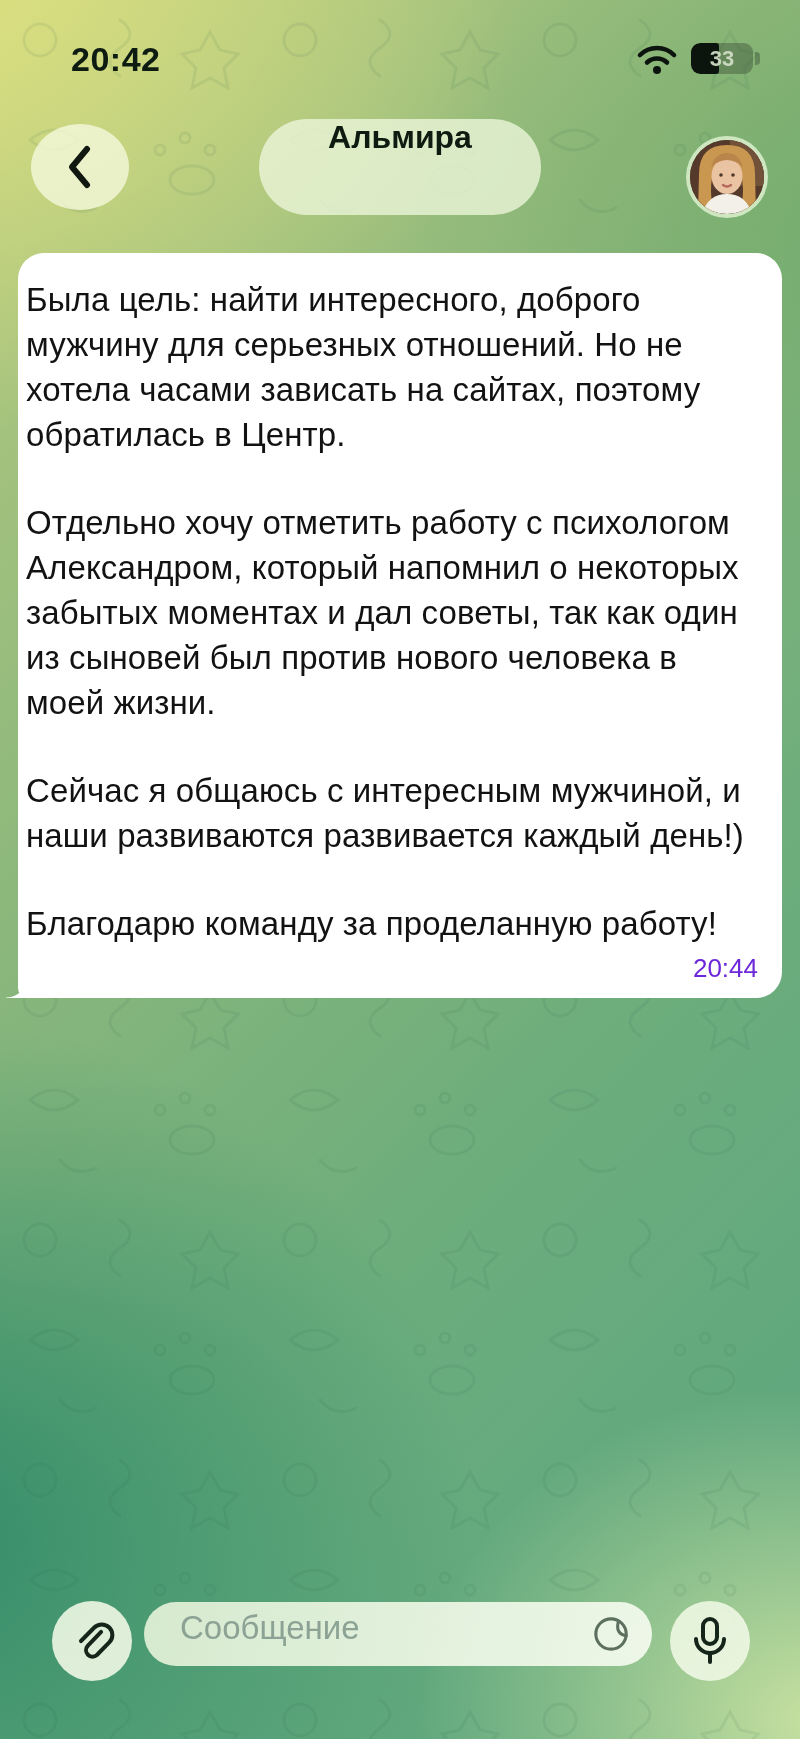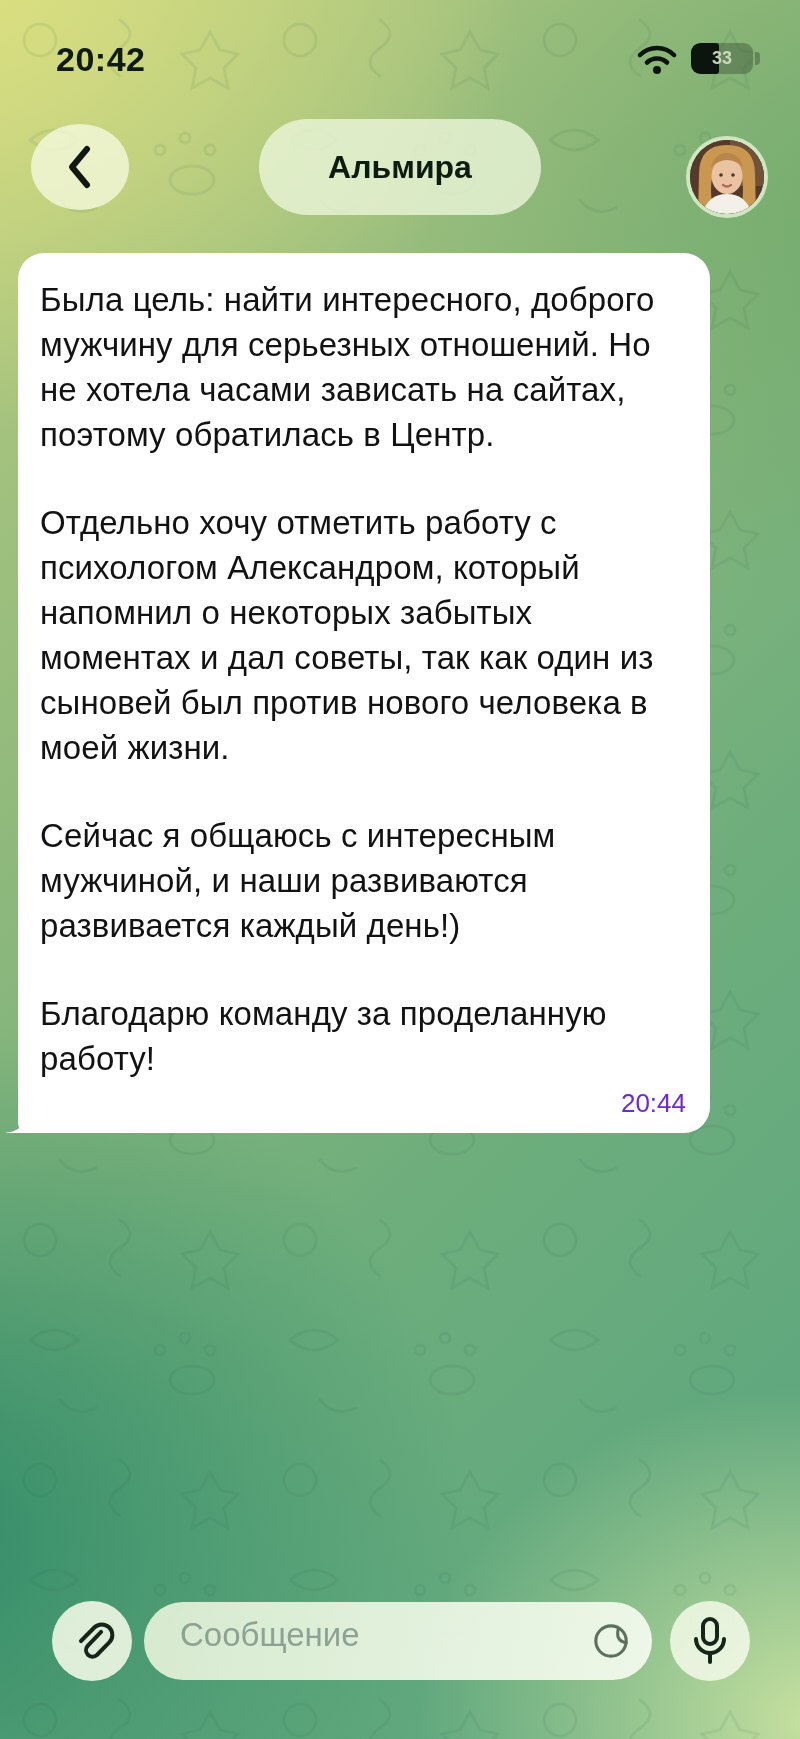--- a/index.html
+++ b/index.html
@@ -10,54 +10,54 @@
       radial-gradient(950px 760px at -8% -2%, rgba(224,226,128,0.95), rgba(224,226,128,0) 62%),
       radial-gradient(760px 640px at 108% 12%, rgba(104,164,100,0.55), rgba(104,164,100,0) 62%),
       radial-gradient(860px 780px at -12% 88%, rgba(32,130,100,0.80), rgba(32,130,100,0) 66%),
       radial-gradient(640px 540px at 102% 99%, rgba(206,228,162,0.95), rgba(206,228,162,0) 62%),
       linear-gradient(135deg,#b9cc80 0%,#8db87c 35%,#6fae7c 62%,#58a47f 100%);
   }
   .doodles{position:absolute;inset:0;pointer-events:none;}
 
   
   .statusbar{position:absolute;top:34px;left:0;right:0;height:48px;}
-  .clock{position:absolute;left:56px;top:6px;font-size:34px;font-weight:700;color:#0d1b10;letter-spacing:.5px;}
+  .clock{position:absolute;left:71px;top:6px;font-size:34px;font-weight:700;color:#0d1b10;letter-spacing:.5px;}
   .sicons{position:absolute;right:40px;top:8px;display:flex;align-items:center;gap:12px;}
   .battery{position:relative;width:62px;height:31px;border-radius:9px;background:rgba(50,66,48,0.38);overflow:hidden;}
   .battery .fill{position:absolute;left:0;top:0;bottom:0;width:45%;background:#0c140e;border-radius:9px 3px 3px 9px;}
   .battery .pct{position:absolute;inset:0;display:flex;align-items:center;justify-content:center;
-    font-size:18px;font-weight:700;color:#cfdcc4;opacity:.95;}
+    font-size:22px;font-weight:700;color:#cfdcc4;opacity:.95;}
   .bnub{width:5px;height:13px;border-radius:0 4px 4px 0;background:rgba(50,66,48,0.38);margin-left:-10px;}
 
   
   .backbtn{position:absolute;left:31px;top:124px;width:98px;height:86px;border-radius:50%;
     background:rgba(243,248,217,0.82);display:flex;align-items:center;justify-content:center;cursor:pointer;}
   .titlepill{position:absolute;left:50%;top:119px;transform:translateX(-50%);
     min-width:282px;height:96px;border-radius:48px;background:rgba(233,244,215,0.82);
-    display:flex;flex-direction:column;align-items:center;justify-content:center;padding:0 36px;box-sizing:border-box;}
+    display:flex;flex-direction:column;align-items:center;justify-content:flex-start;padding:0 36px;box-sizing:border-box;}
   .title{font-size:32px;font-weight:700;color:#0d1b10;line-height:1.15;}
   .subtitle{font-size:26px;color:#69836f;margin-top:2px;white-space:nowrap;}
   .avatar{position:absolute;right:32px;top:136px;width:74px;height:74px;border-radius:50%;
     border:4px solid rgba(213,240,201,0.95);overflow:hidden;cursor:pointer;background:#5a4030;}
 
   
-  .bubble{position:absolute;left:18px;top:253px;width:692px;box-sizing:border-box;
-    background:#ffffff;border-radius:26px 26px 26px 10px;padding:24px 24px 52px 22px;}
+  .bubble{position:absolute;left:18px;top:253px;width:764px;box-sizing:border-box;
+    background:#ffffff;border-radius:26px 26px 26px 10px;padding:24px 24px 52px 8px;}
   .bubble::before{content:"";position:absolute;left:-12px;bottom:0;width:26px;height:22px;
     background:radial-gradient(circle at 0% 0%, rgba(255,255,255,0) 21px, #ffffff 22px);}
   .bubble p{margin:0 0 43px 0;font-size:33px;line-height:45px;color:#121212;letter-spacing:.1px;}
   .bubble p:last-of-type{margin-bottom:0;margin-top:24px;}
   .msgtime{position:absolute;right:24px;bottom:14px;font-size:26px;color:#6d28d9;}
 
   
   .roundbtn{position:absolute;top:1601px;width:80px;height:80px;border-radius:50%;
     background:rgba(238,247,227,0.90);display:flex;align-items:center;justify-content:center;cursor:pointer;}
   .attach{left:52px;}
   .micbtn{left:670px;}
-  .inputpill{position:absolute;left:144px;top:1602px;width:508px;height:78px;border-radius:39px;
+  .inputpill{position:absolute;left:144px;top:1602px;width:508px;height:64px;border-radius:39px;
     background:linear-gradient(100deg, rgba(226,241,215,0.92), rgba(243,250,237,0.94));
     display:flex;align-items:center;box-sizing:border-box;padding:0 76px 12px 34px;}
   .inputpill input{flex:1;background:transparent;border:none;outline:none;
     font-family:"Liberation Sans",sans-serif;font-size:33px;color:#2b3b30;min-width:0;}
   .inputpill input::placeholder{color:#8ca294;opacity:1;}
   .stickericon{position:absolute;right:18px;top:50%;transform:translateY(-50%);}
 </style>
 </head>
 <body>
 

